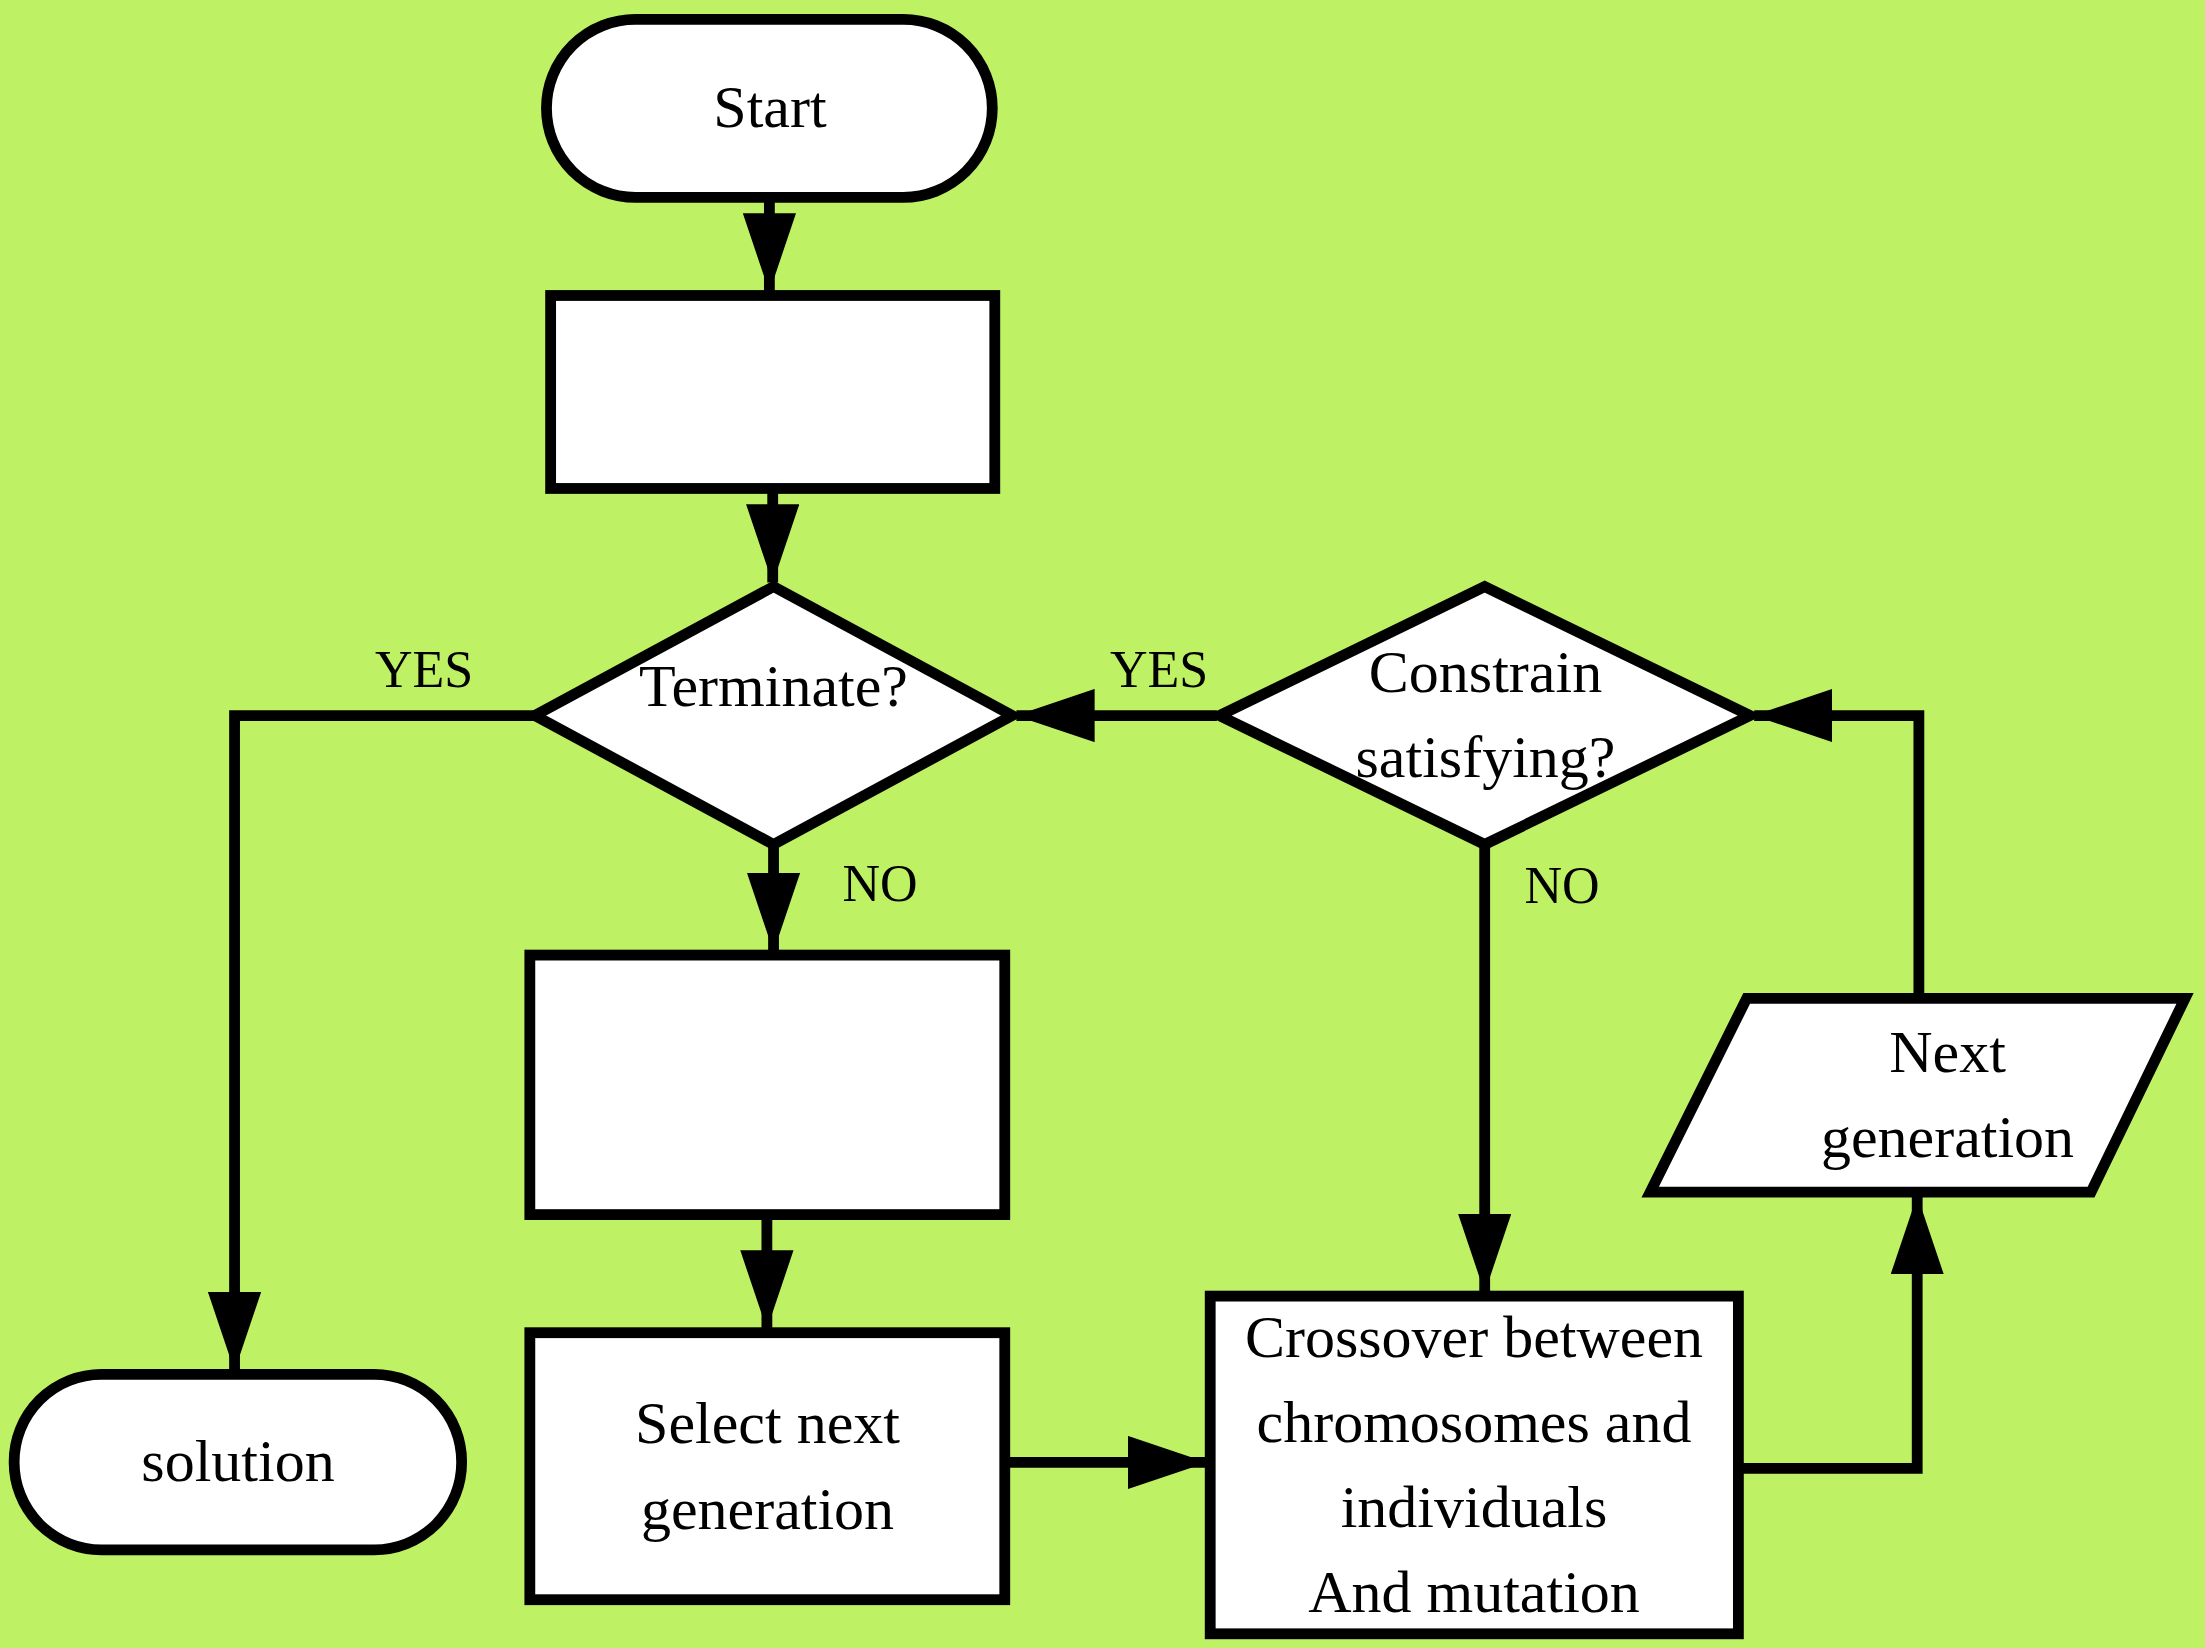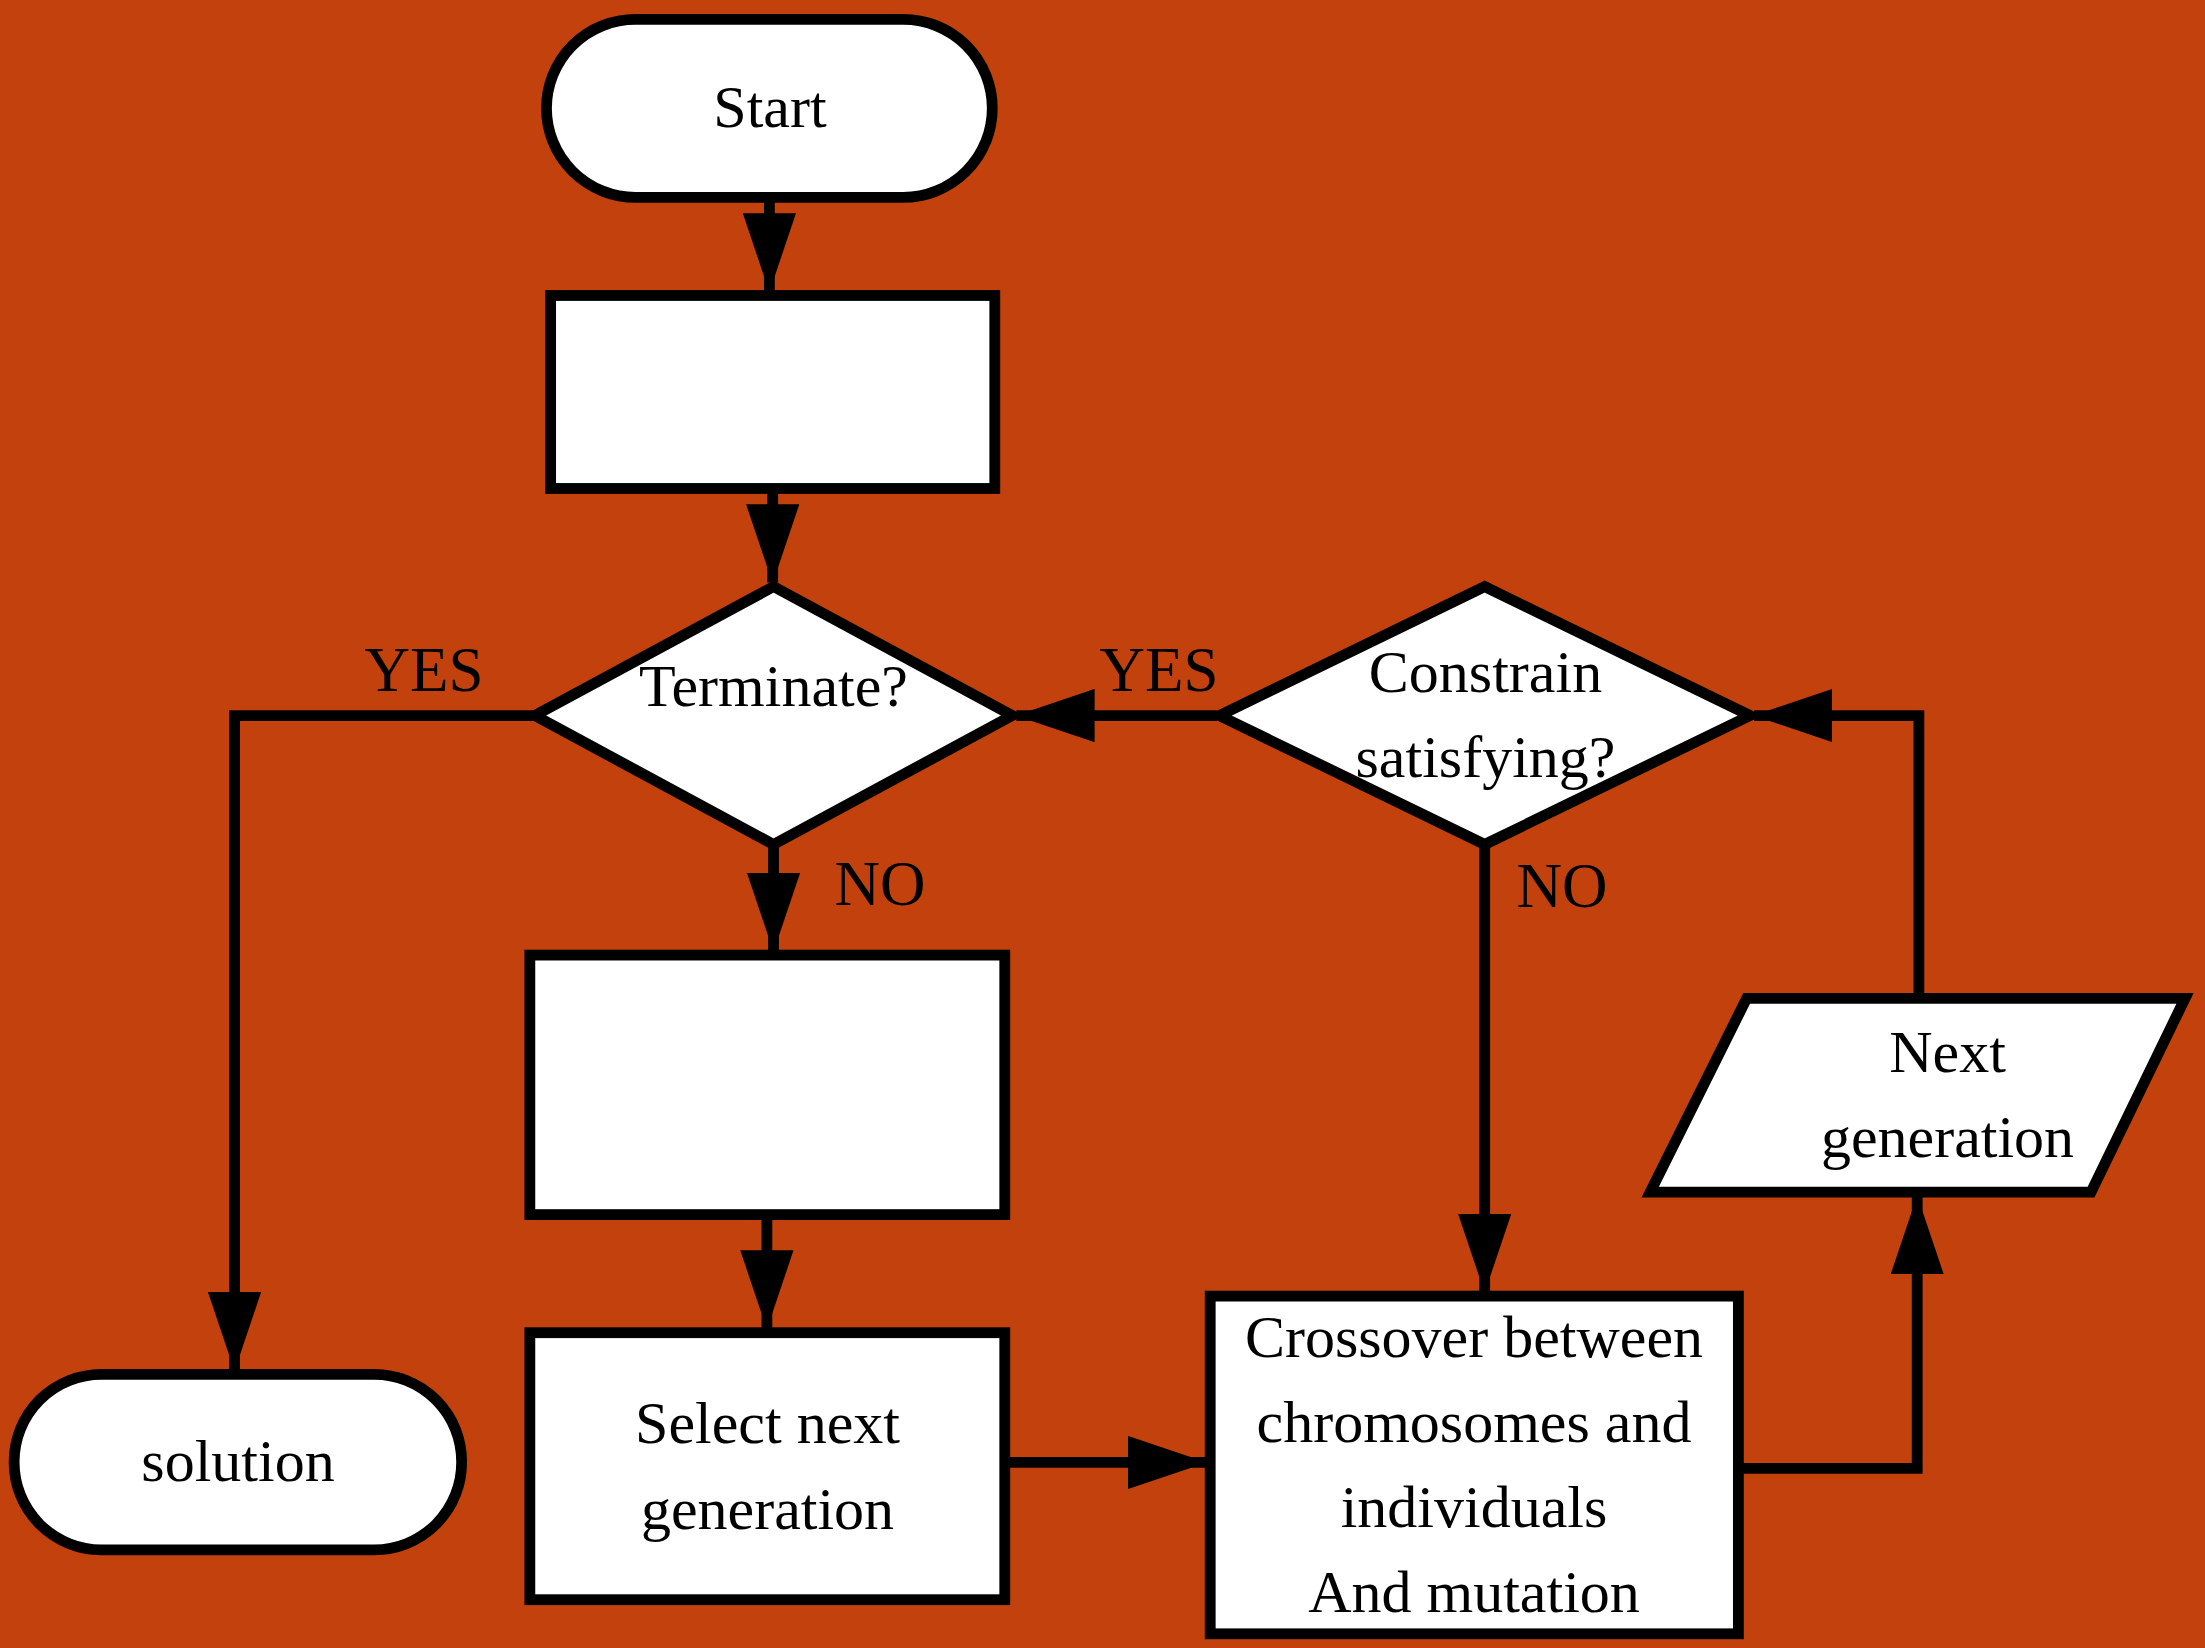--- a/index.html
+++ b/index.html
@@ -4,21 +4,21 @@
 <style>
   html, body {
     margin: 0;
     padding: 0;
     background: #ffffff;
   }
   #canvas {
     position: relative;
     width: 2205px;
     height: 1649px;
-    background: #c2410c;
+    background: #bef264;
     font-family: "Liberation Serif", "DejaVu Serif", serif;
     color: #000000;
     overflow: hidden;
   }
   #diagram-svg {
     position: absolute;
     left: 0;
     top: 0;
     width: 2205px;
     height: 1649px;
@@ -41,21 +41,21 @@
     text-align: center;
     white-space: pre-line;
     font-size: 60px;
     line-height: 1.42;
     color: #000000;
     pointer-events: none;
   }
   .edge-label {
     position: absolute;
     transform: translate(-50%, -50%);
-    font-size: 63px;
+    font-size: 52px;
     line-height: 1;
     color: #000000;
     white-space: nowrap;
     pointer-events: none;
   }
 </style>
 </head>
 <body>
 
 <div id="canvas">

